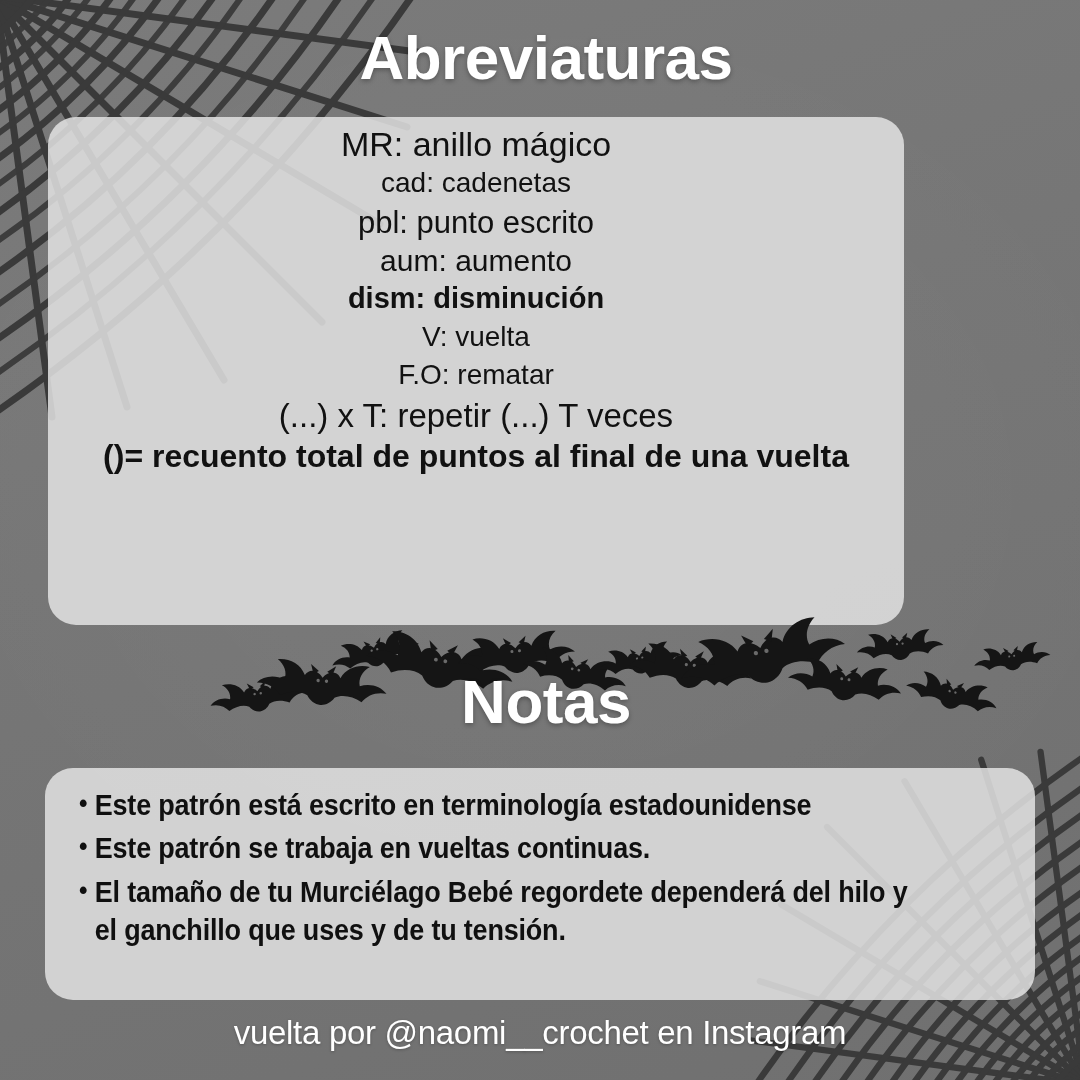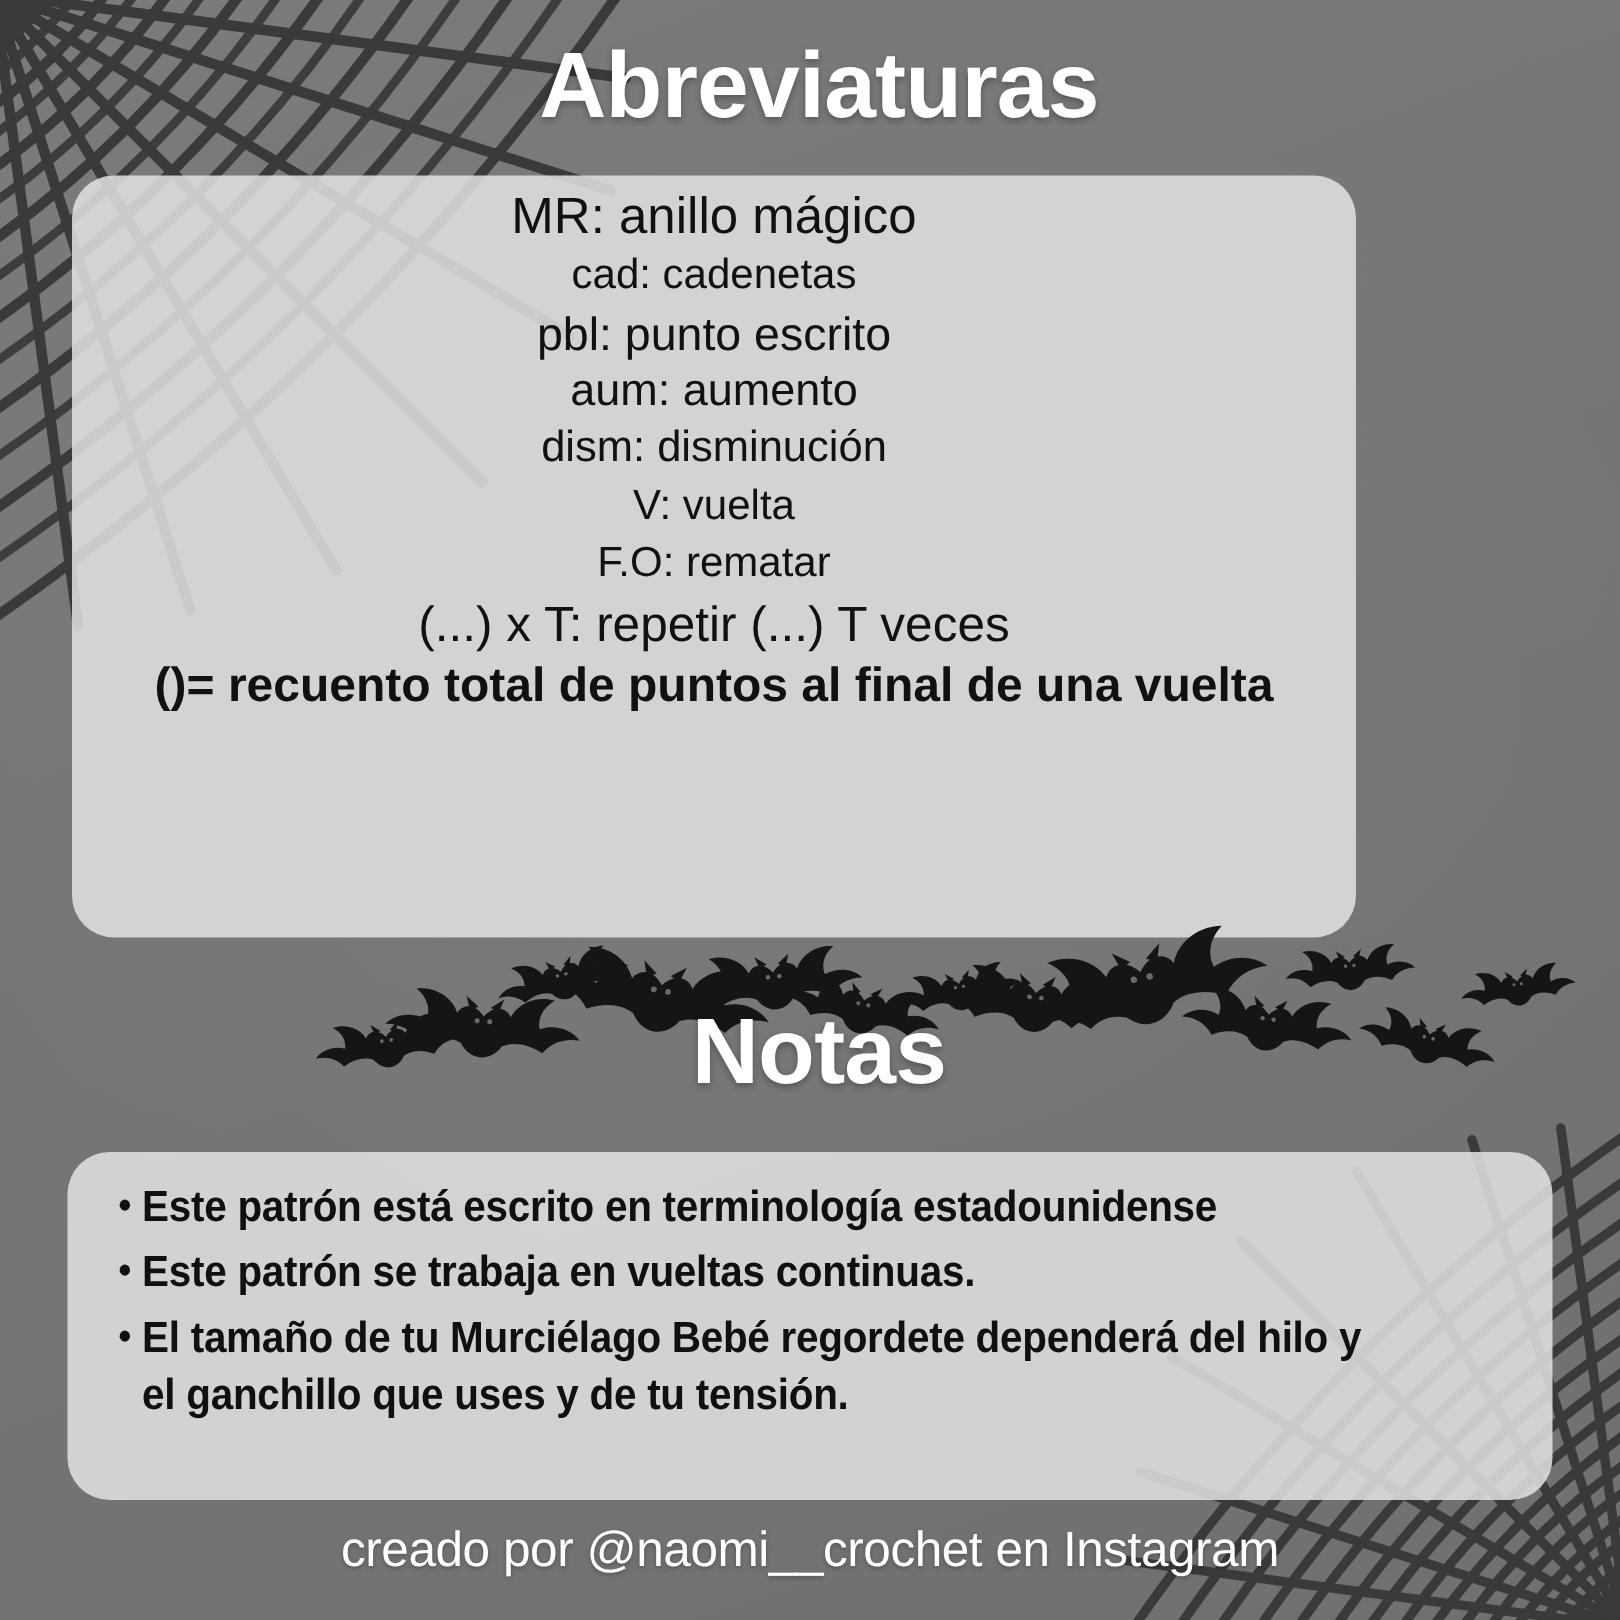--- a/index.html
+++ b/index.html
@@ -197,21 +197,21 @@
   </div>
 
   <div class="title" id="title-abrev">Abreviaturas</div>
 
   <div class="card" id="card-abbrev">
     <div id="abbrev-list">
         <div class="abbr-line" style="font-size: 34px; margin-top: 0px; margin-bottom: 8px;">MR: anillo mágico</div>
         <div class="abbr-line" style="font-size: 28px; margin-top: 8px; margin-bottom: 8px;">cad: cadenetas</div>
         <div class="abbr-line" style="font-size: 31px; margin-top: 10px; margin-bottom: 8px;">pbl: punto escrito</div>
         <div class="abbr-line" style="font-size: 30px; margin-top: 8px; margin-bottom: 8px;">aum: aumento</div>
-        <div class="abbr-line" style="font-size: 29px; margin-top: 8px; margin-bottom: 8px;">dism: disminución</div>
+        <div class="abbr-line" style="font-size: 29px; margin-top: 8px; margin-bottom: 8px; font-weight: bold;">dism: disminución</div>
         <div class="abbr-line" style="font-size: 28px; margin-top: 10px; margin-bottom: 8px;">V: vuelta</div>
         <div class="abbr-line" style="font-size: 28px; margin-top: 10px; margin-bottom: 8px;">F.O: rematar</div>
         <div class="abbr-line" style="font-size: 33px; margin-top: 10px; margin-bottom: 8px;">(...) x T: repetir (...) T veces</div>
         <div class="abbr-line" style="font-size: 32px; margin-top: 8px; margin-bottom: 8px; font-weight: bold;">()= recuento total de puntos al final de una vuelta</div>
       </div>
   </div>
 
   <div id="bat-band">
     <svg width="1080" height="110" viewBox="0 0 1080 110" aria-hidden="true">
       <defs>
@@ -267,15 +267,15 @@
           <span class="note-bullet">•</span>
           <span class="note-text">Este patrón se trabaja en vueltas continuas.</span>
         </div>
         <div class="note-item">
           <span class="note-bullet">•</span>
           <span class="note-text">El tamaño de tu Murciélago Bebé regordete dependerá del hilo y el ganchillo que uses y de tu tensión.</span>
         </div>
       </div>
   </div>
 
-  <div id="footer-credit">creado por @naomi__crochet en Instagram</div>
+  <div id="footer-credit">vuelta por @naomi__crochet en Instagram</div>
 
 </div>
 
 </body></html>

